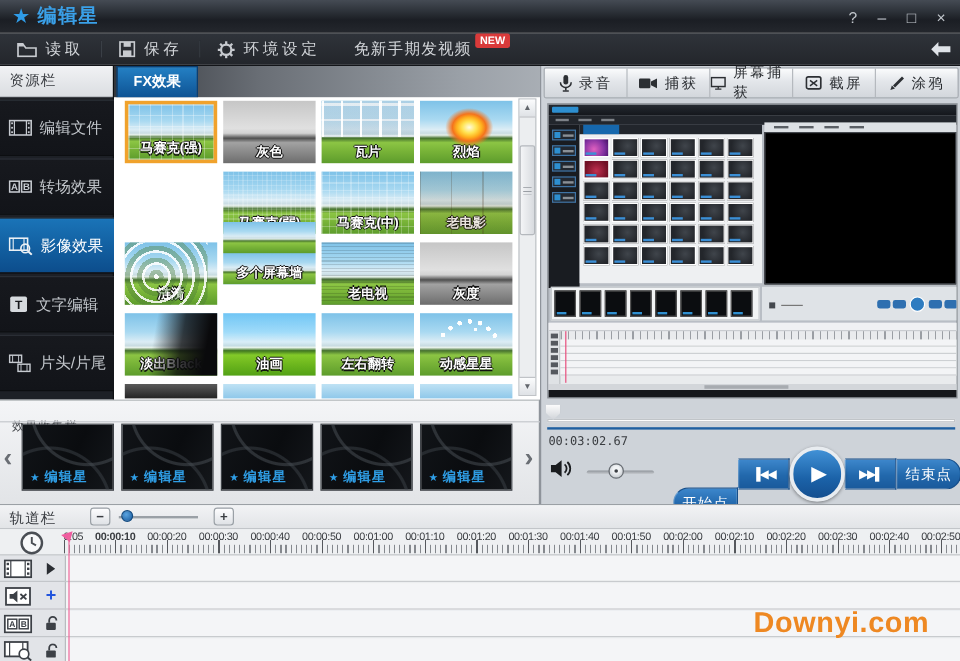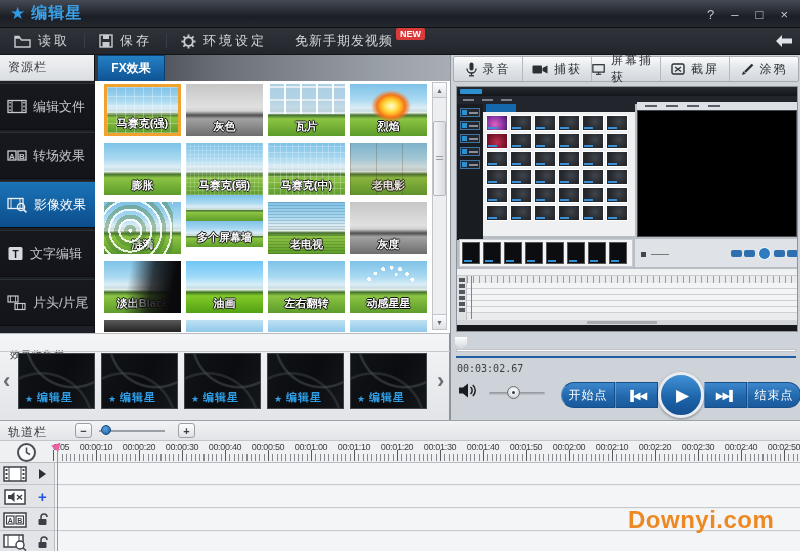--- a/index.html
+++ b/index.html
@@ -171,21 +171,21 @@
   #volknob{position:absolute;left:56px;top:331px;width:13px;height:13px;border-radius:50%;
     background:radial-gradient(circle at 50% 40%,#f2f4f6 0 30%,#d7dbdf 60%,#b9bec4);border:1px solid #686d73;}
   #volknob::after{content:"";position:absolute;left:4px;top:4px;width:3px;height:3px;border-radius:50%;background:#3a3e43;}
   #transport{position:absolute;left:110px;top:327px;height:26px;display:flex;}
   .tbtn{height:26px;display:flex;align-items:center;justify-content:center;color:#fff;
     background:linear-gradient(180deg,#3d87cc,#2268ac 55%,#1a5a9c);
     border:1px solid #164e8a;border-left:1px solid rgba(255,255,255,.25);
     font-size:12px;letter-spacing:1px;cursor:pointer;}
   .tbtn.lbl{width:54px;}
   .tbtn.ico{width:43px;font-size:10px;letter-spacing:-1px;}
-  .pill-l{border-radius:13px 0 0 13px;}
+  .pill-l{border-radius:13px 0 0 13px;margin-top:24px;}
   .pill-r{border-radius:0 13px 13px 0;}
   .tspacer{width:46px;}
   #playbtn{position:absolute;left:207px;top:317px;width:46px;height:46px;border-radius:50%;
     background:linear-gradient(180deg,#4191d6,#1b62a8 60%,#144f90);
     border:3px solid #e8ecf0;box-shadow:0 1px 3px rgba(0,0,0,.4);
     display:flex;align-items:center;justify-content:center;color:#fff;font-size:17px;cursor:pointer;}
   #playbtn span{margin-left:3px;}
 
   
   #collectbar{left:0;top:333px;width:450px;height:87px;
@@ -363,36 +363,33 @@
         </div>
         <div class="fx v-gray" style="left: 91px; top: 3px;">
           <span class="fxl">灰色</span>
         </div>
         <div class="fx v-tiles" style="left: 173px; top: 3px;">
           <span class="fxl">瓦片</span>
         </div>
         <div class="fx v-flame" style="left: 255px; top: 3px;">
           <span class="fxl">烈焰</span>
         </div>
-        <div class="fx v-normal" style="left: 9px; top: 62px;">
-          <span class="fxl">膨胀</span>
-        </div>
         <div class="fx v-mosaic-weak" style="left: 91px; top: 62px;">
           <span class="fxl">马赛克(弱)</span>
         </div>
         <div class="fx v-mosaic-mid" style="left: 173px; top: 62px;">
           <span class="fxl">马赛克(中)</span>
         </div>
         <div class="fx v-oldfilm" style="left: 255px; top: 62px;">
           <span class="fxl">老电影</span>
         </div>
         <div class="fx v-ripple" style="left: 9px; top: 121px;">
           <span class="fxl">涟漪</span>
         </div>
-        <div class="fx v-wall" style="left: 91px; top: 114px;">
+        <div class="fx v-wall" style="left: 91px; top: 104px;">
           <span class="fxl">多个屏幕墙</span>
         </div>
         <div class="fx v-tv" style="left: 173px; top: 121px;">
           <span class="fxl">老电视</span>
         </div>
         <div class="fx v-gray" style="left: 255px; top: 121px;">
           <span class="fxl">灰度</span>
         </div>
         <div class="fx v-fade-black" style="left: 9px; top: 180px;">
           <span class="fxl">淡出Black</span>
@@ -747,21 +744,21 @@
     </div>
     <div id="ruler">
       <svg style="position:absolute;left:16px;top:1px;" width="21" height="21" viewBox="0 0 21 21">
         <circle cx="10.5" cy="10.5" r="8.5" fill="#f8f9fa" stroke="#4a4e54" stroke-width="2"></circle>
         <path d="M10.5 5.5 v5 l3.5 2" fill="none" stroke="#4a4e54" stroke-width="1.6"></path>
       </svg>
       <div id="ticks-minor"></div>
       <div id="ticks-major"></div>
       <div id="rlabels">
           <span class="rlab first" style="left: 53px;">0:05</span>
-          <span class="rlab" style="left: 96px;">00:00:10</span>
+          <span class="rlab" style="left: 96px; font-weight: bold;">00:00:10</span>
           <span class="rlab" style="left: 139px;">00:00:20</span>
           <span class="rlab" style="left: 182px;">00:00:30</span>
           <span class="rlab" style="left: 225px;">00:00:40</span>
           <span class="rlab" style="left: 268px;">00:00:50</span>
           <span class="rlab" style="left: 311px;">00:01:00</span>
           <span class="rlab" style="left: 354px;">00:01:10</span>
           <span class="rlab" style="left: 397px;">00:01:20</span>
           <span class="rlab" style="left: 440px;">00:01:30</span>
           <span class="rlab" style="left: 483px;">00:01:40</span>
           <span class="rlab" style="left: 526px;">00:01:50</span>

